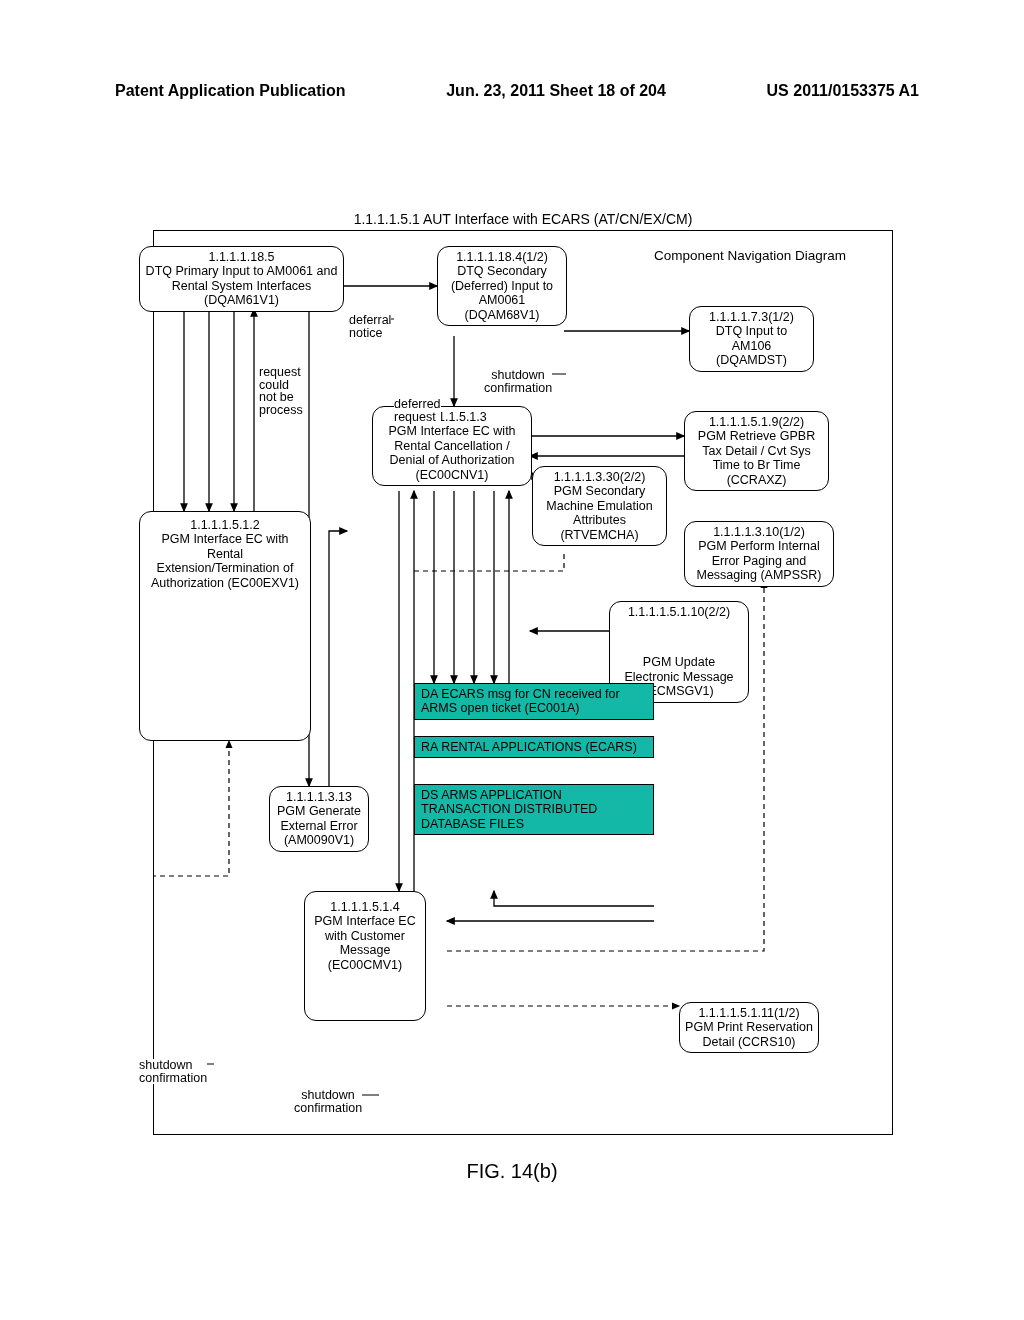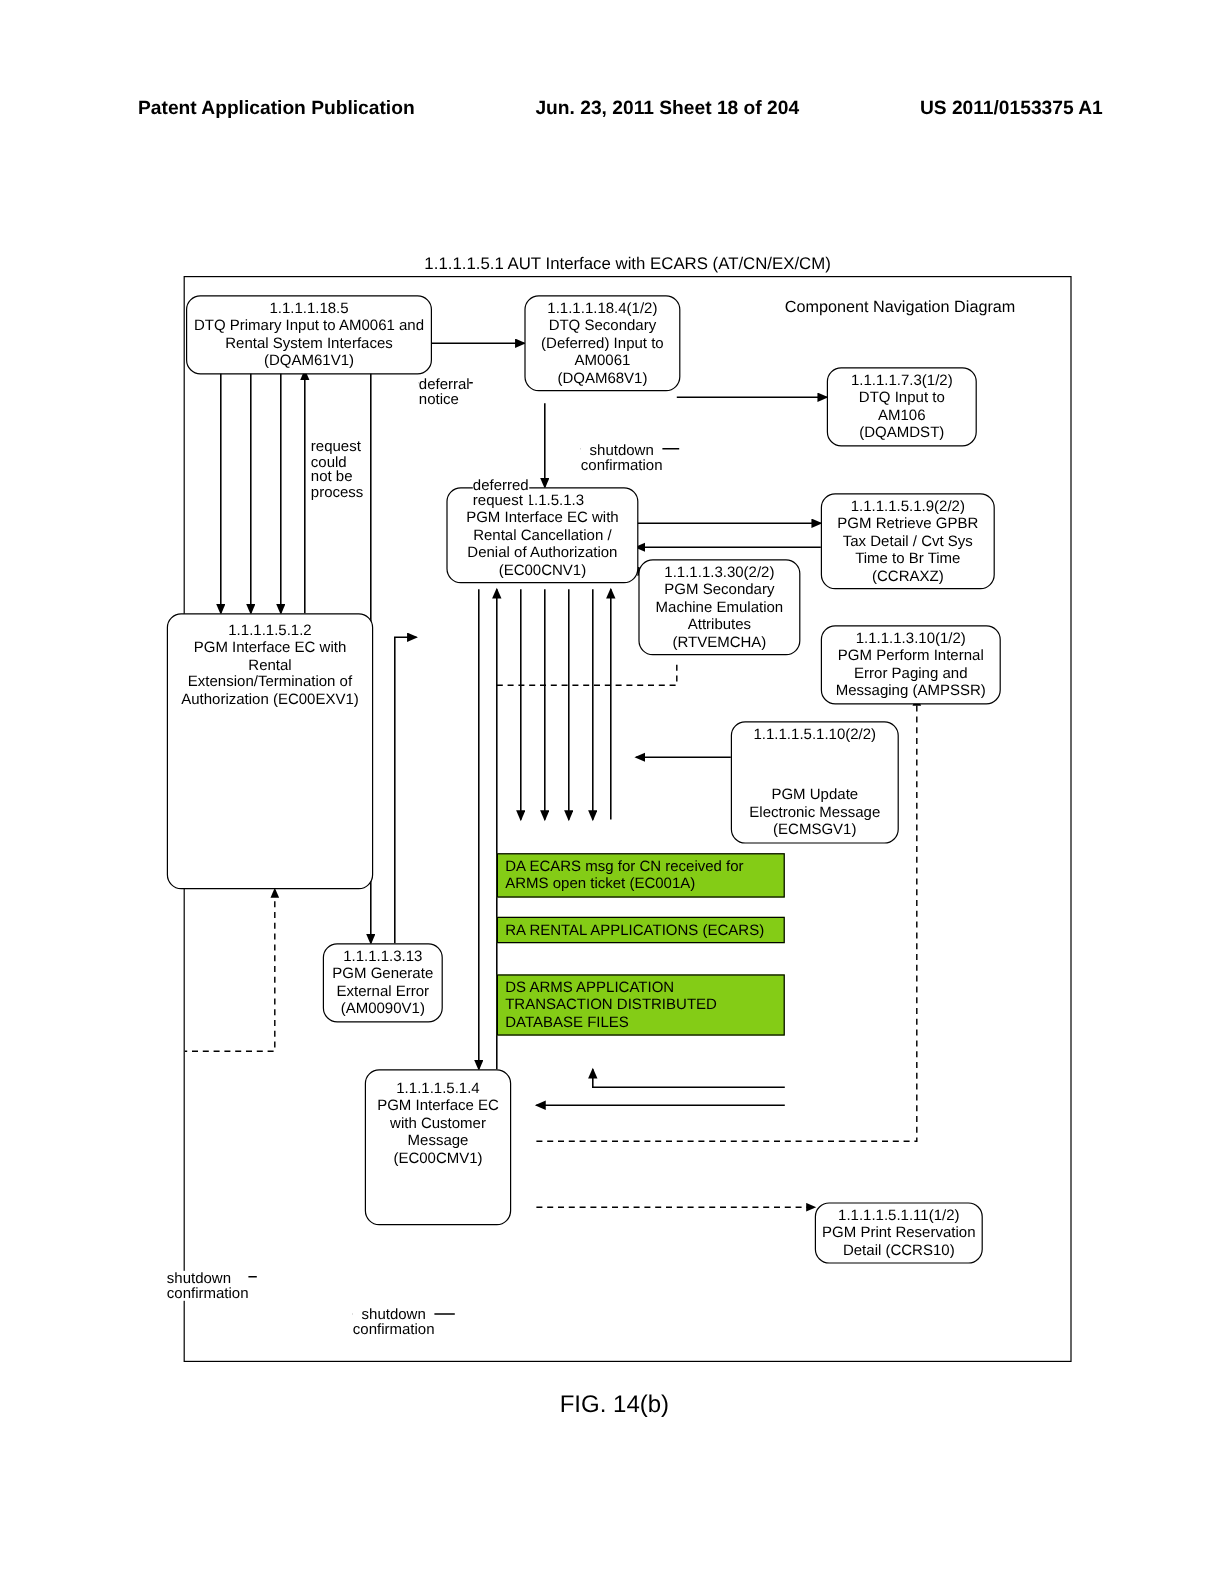--- a/index.html
+++ b/index.html
@@ -48,29 +48,28 @@
     text-align: center;
     padding: 3px 5px;
     display: flex;
     flex-direction: column;
     justify-content: center;
     z-index: 10;
   }
   .node-rect {
     position: absolute;
     border: 1.5px solid #000;
-    background: #84cc16;
+    background: #14b8a6;
     font-size: 12.5px;
     line-height: 1.15;
     padding: 3px 6px;
     display: flex;
     flex-direction: column;
     justify-content: center;
     z-index: 10;
-    margin-top: 28px;
   }
   .label {
     position: absolute;
     font-size: 12.5px;
     line-height: 1.0;
     z-index: 15;
     background: #fff;
     margin-top: 23px;
   }
   .cnd {
@@ -101,21 +100,21 @@
   <span>Patent Application Publication</span>
   <span>Jun. 23, 2011  Sheet 18 of 204</span>
   <span>US 2011/0153375 A1</span>
 </div>
 
 <div class="diagram-frame">
   <div class="frame-title">1.1.1.1.5.1 AUT Interface with ECARS (AT/CN/EX/CM)</div>
 
   <div class="cnd" style="top:17px; left:500px;">Component Navigation Diagram</div>
 
-  <div class="node" style="top:15px; left:-15px; width:205px;margin-left:16px;">
+  <div class="node" style="top:15px; left:-15px; width:205px;">
     <div>1.1.1.1.18.5</div>
     <div>DTQ Primary Input to AM0061 and Rental System Interfaces (DQAM61V1)</div>
   </div>
 
   <div class="node" style="top:15px; left:283px; width:130px;">
     <div>1.1.1.1.18.4(1/2)</div>
     <div>DTQ Secondary (Deferred) Input to AM0061 (DQAM68V1)</div>
   </div>
 
   <div class="node" style="top:75px; left:535px; width:125px;">

